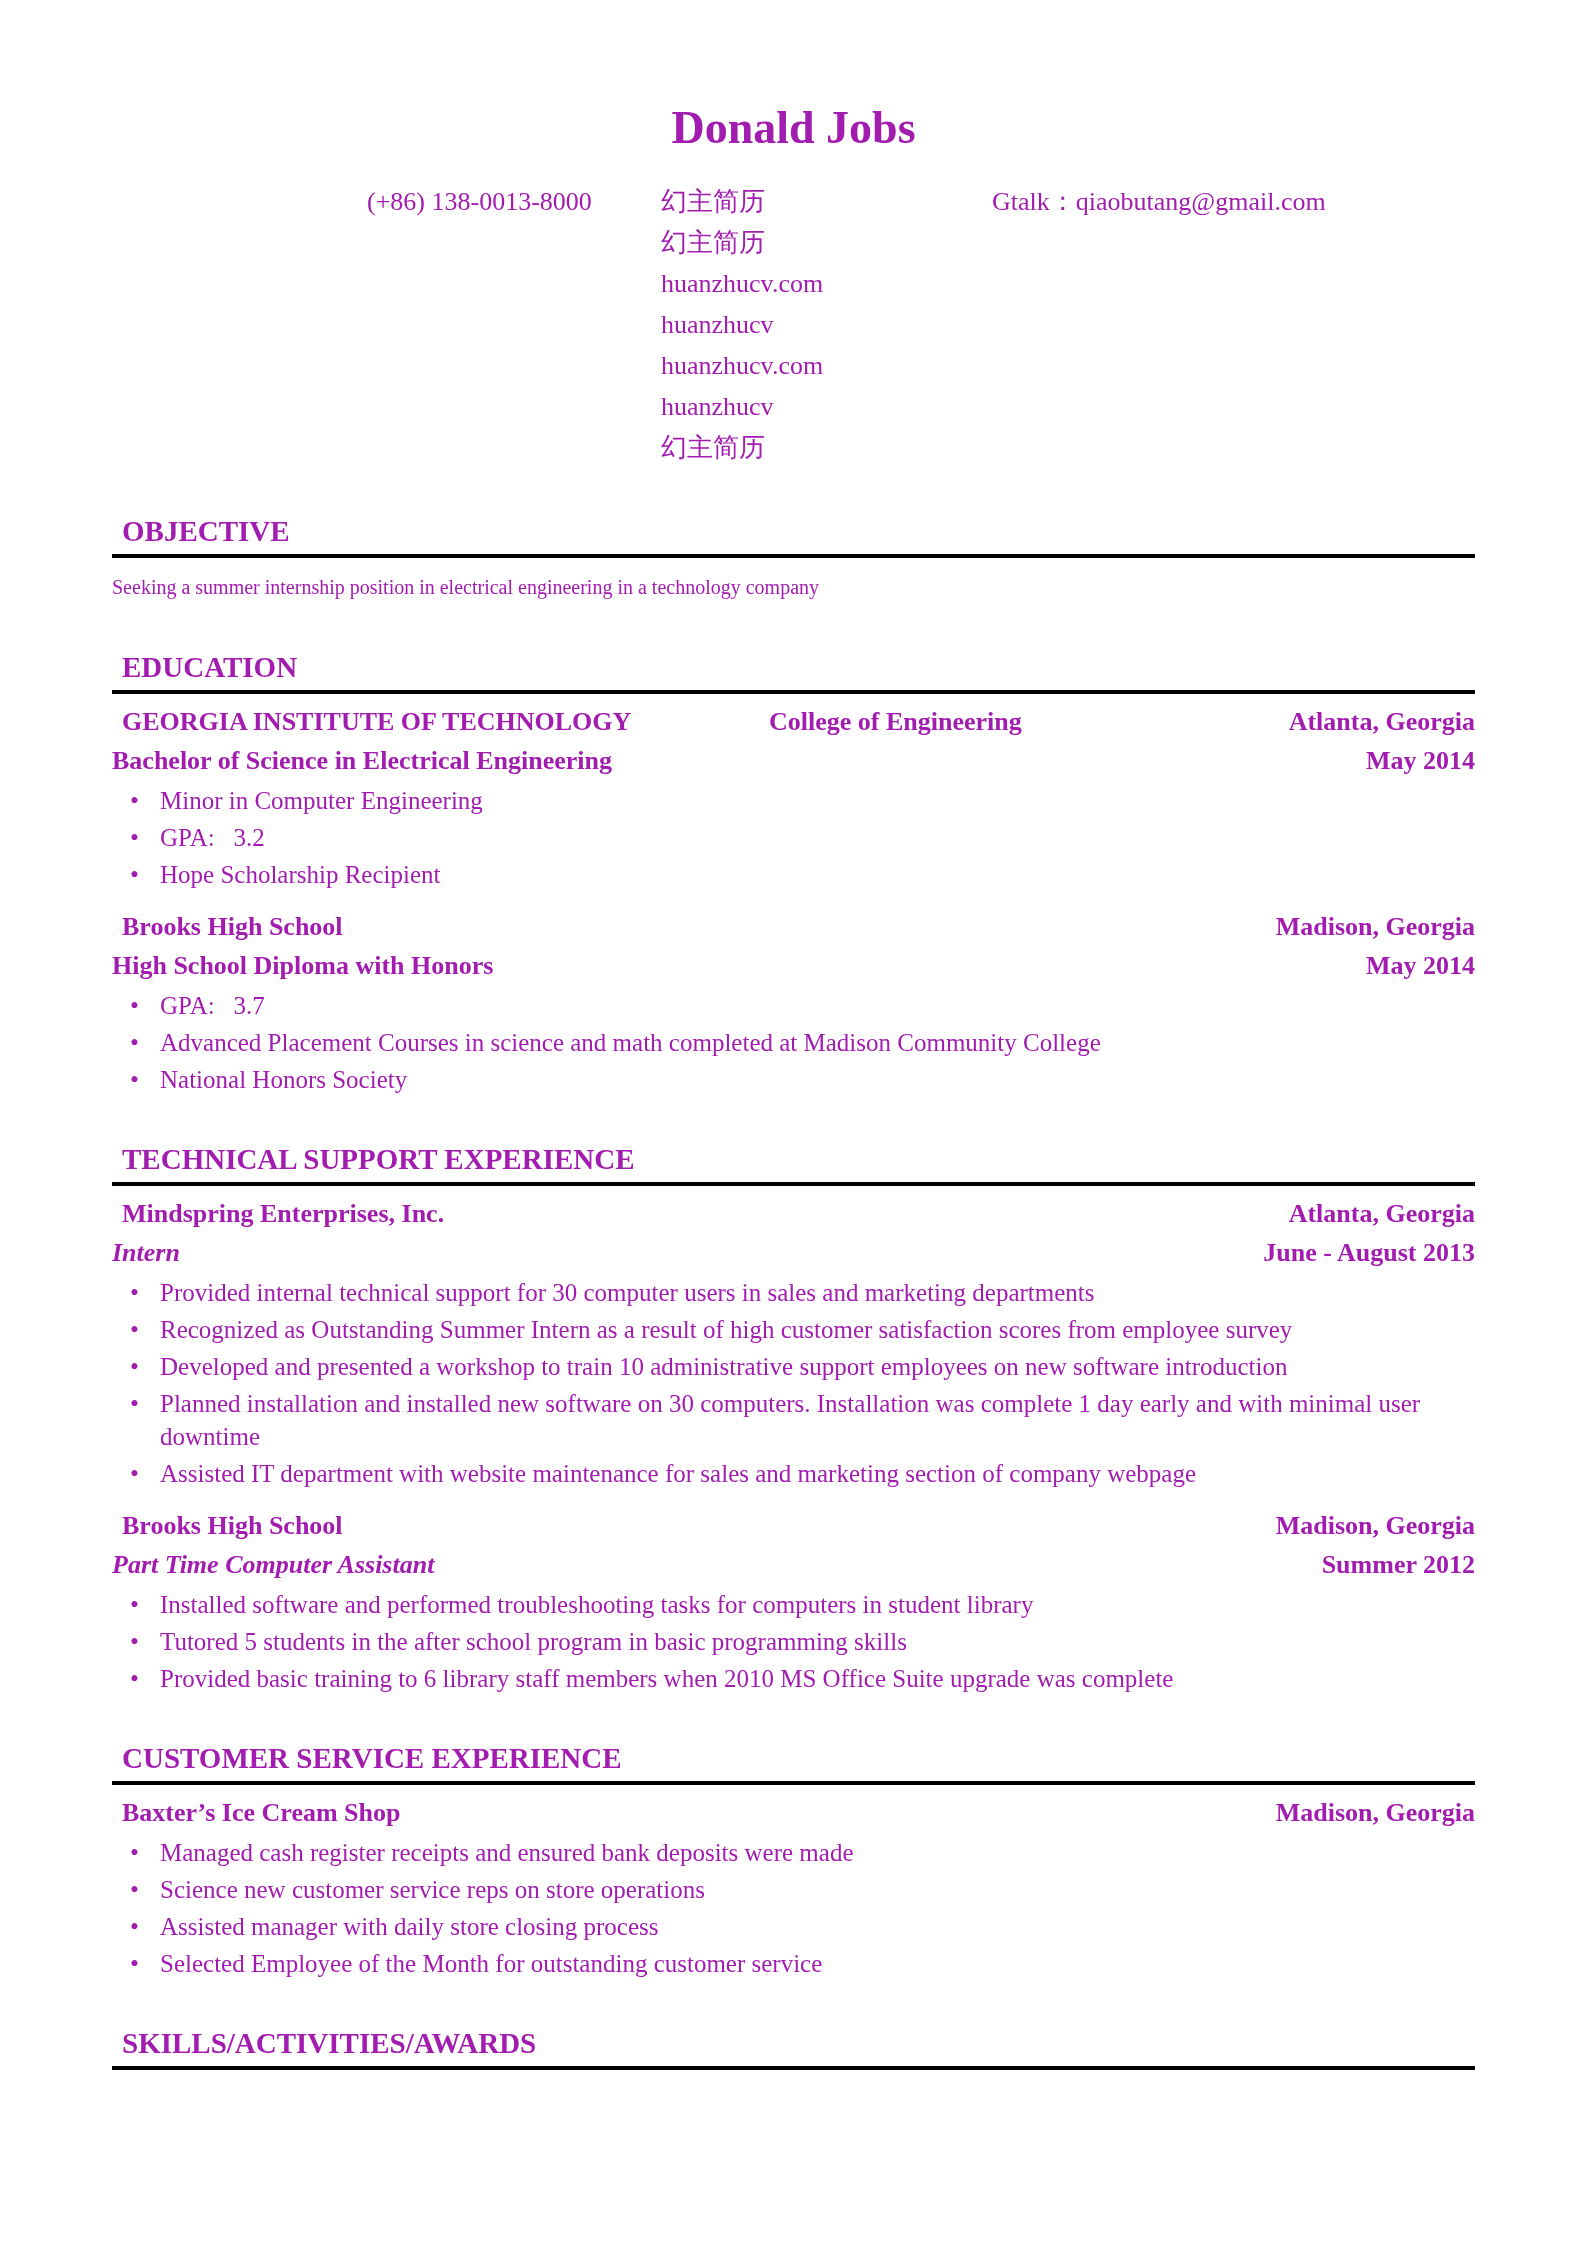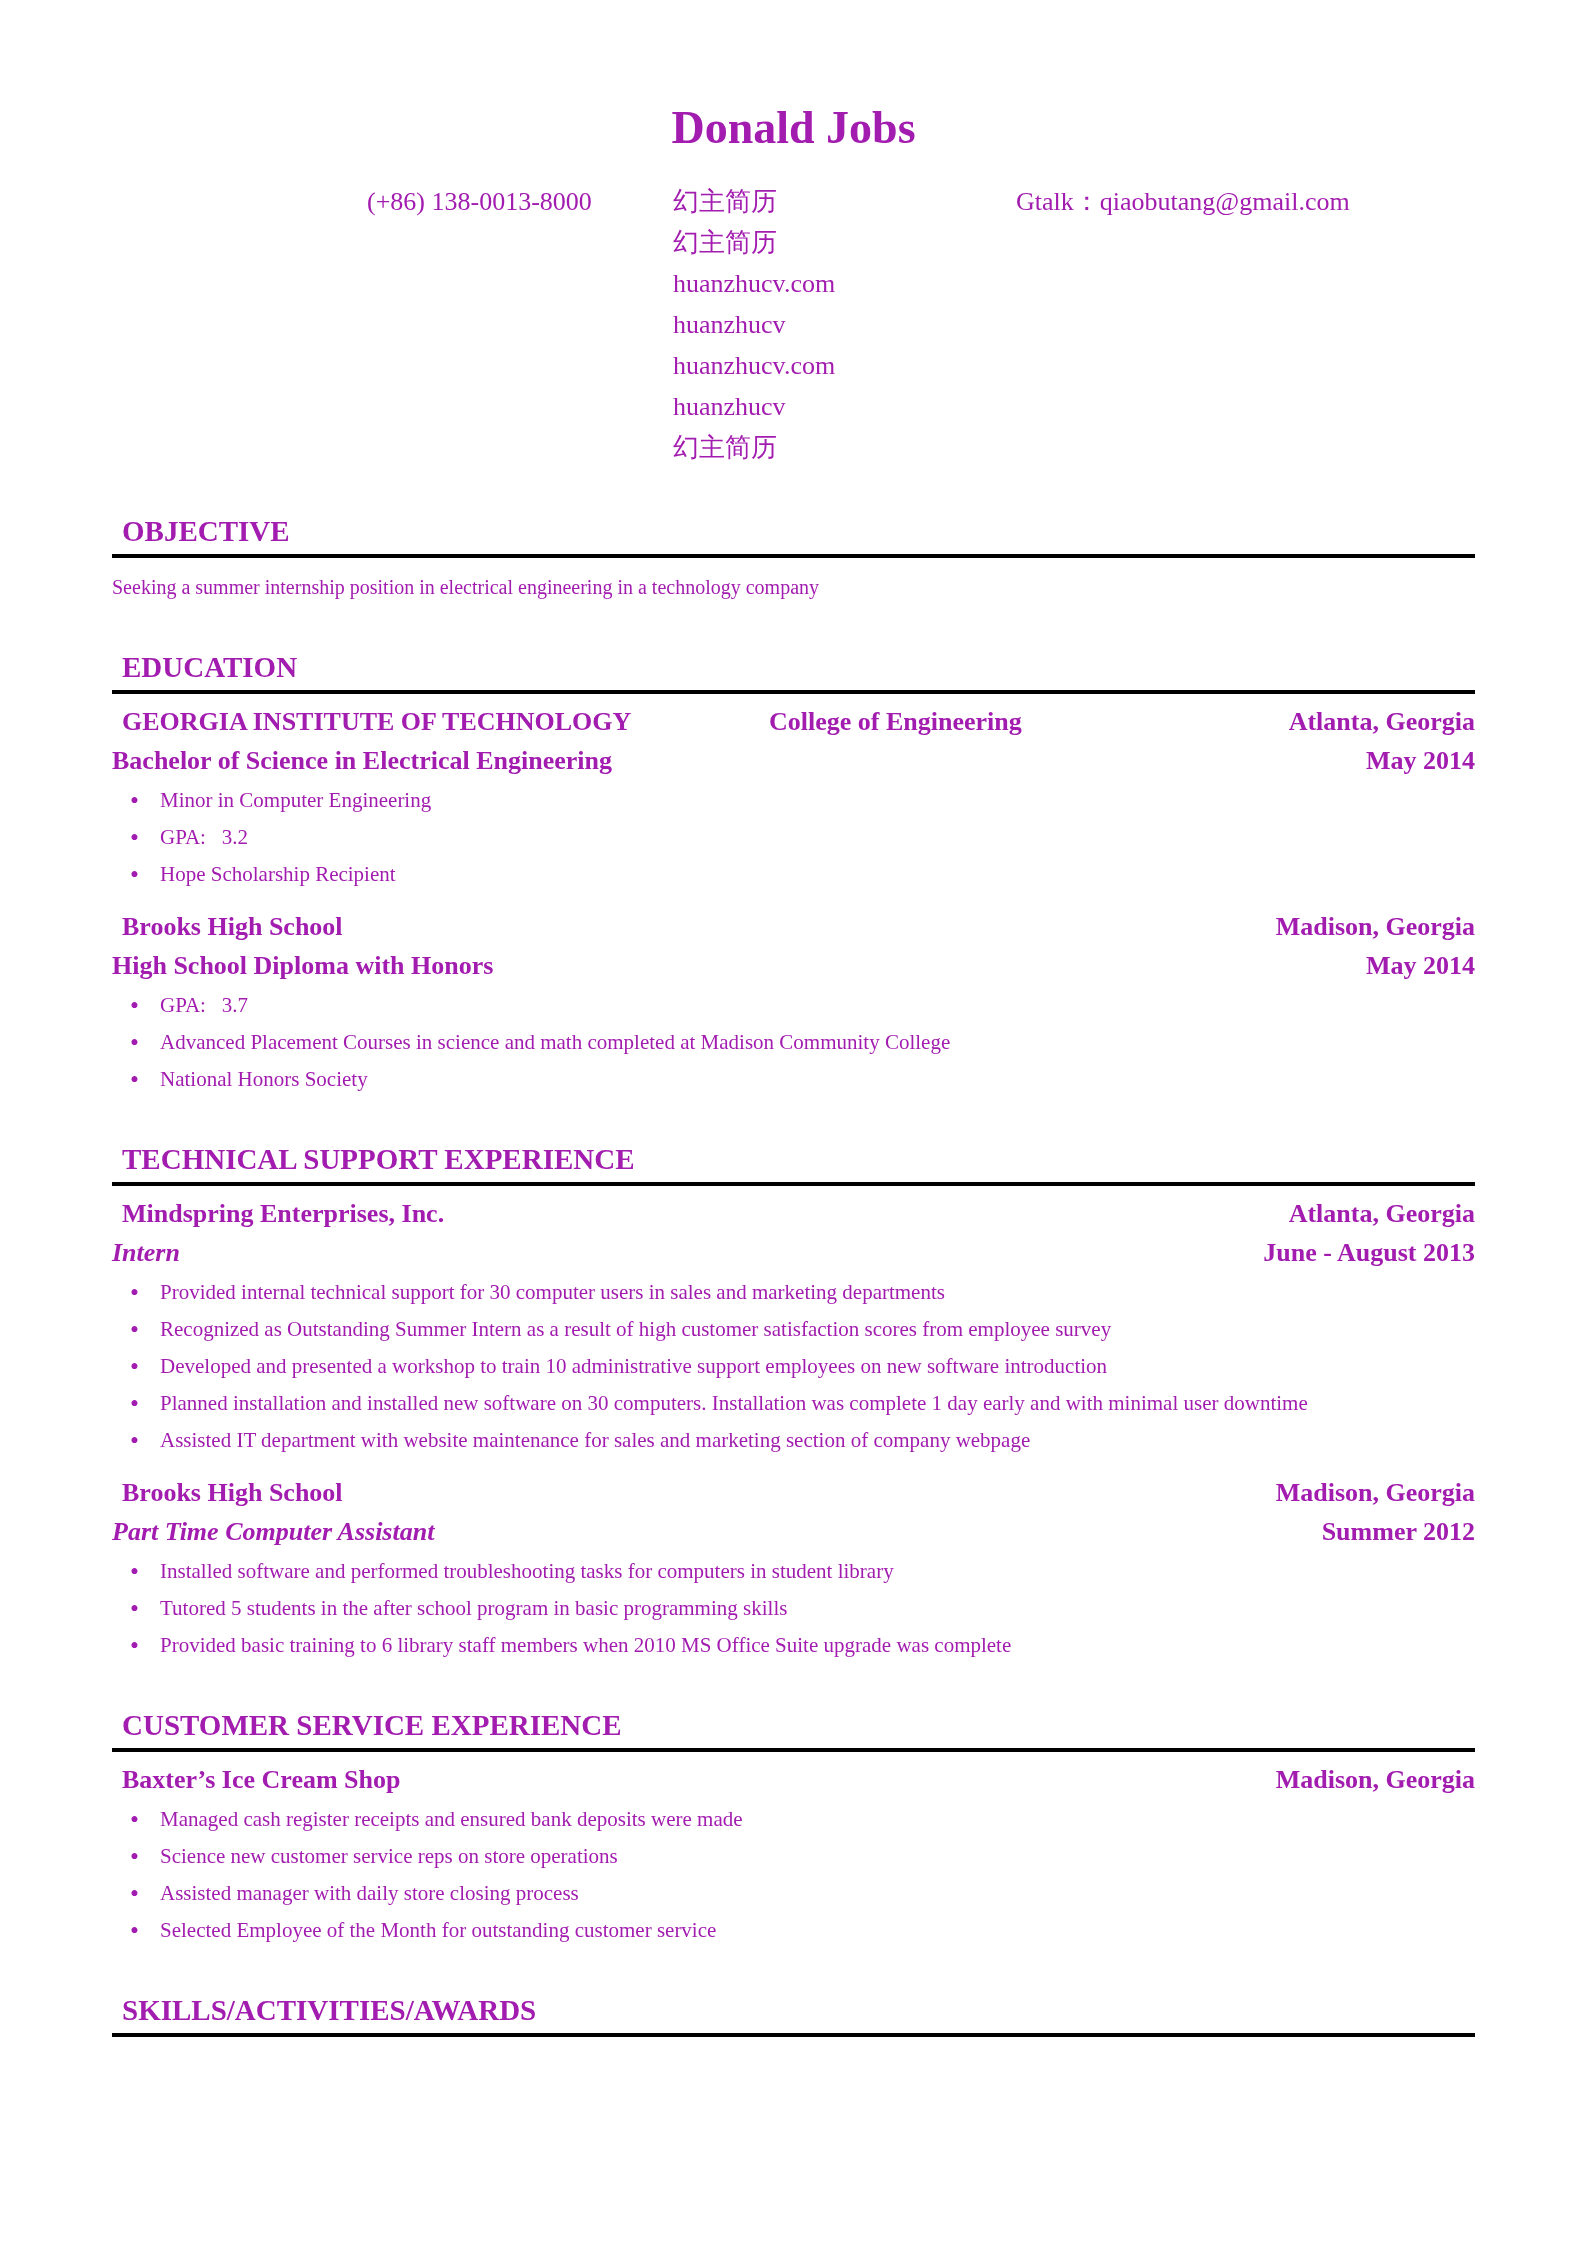--- a/index.html
+++ b/index.html
@@ -20,21 +20,20 @@
     font-size:46px;
     font-weight:bold;
     line-height:1.2;
   }
   .contact {
     display:flex;
     margin-top:26px;
     font-size:26px;
     line-height:41px;
     align-items:flex-start;
-    gap:12px;
   }
   .contact .phone { margin-left:255px; width:294px; white-space:nowrap; }
   .contact .links { width:331px; }
   .contact .links div { white-space:nowrap; }
   .contact .gtalk { white-space:nowrap; }
 
   .section { margin-top:48px; }
   .section h2 {
     margin:0;
     font-size:29px;
@@ -58,21 +57,21 @@
     line-height:39px;
   }
   .row.r1 { padding-left:10px; }
   .org-extra { position:absolute; left:629px; top:0;margin-left:28px; }
   .row .right { margin-left:auto; text-align:right; }
   .title.italic { font-style:italic; }
   ul.bullets {
     margin:2px 0 0 0;
     padding:0 0 0 48px;
     list-style:none;
-    font-size:21px;
+    font-size:25px;
   }
   ul.bullets li {
     position:relative;
     line-height:33px;
     margin-top:4px;
   }
   ul.bullets li::before {
     content:"\2022";
     position:absolute;
     left:-30px;

